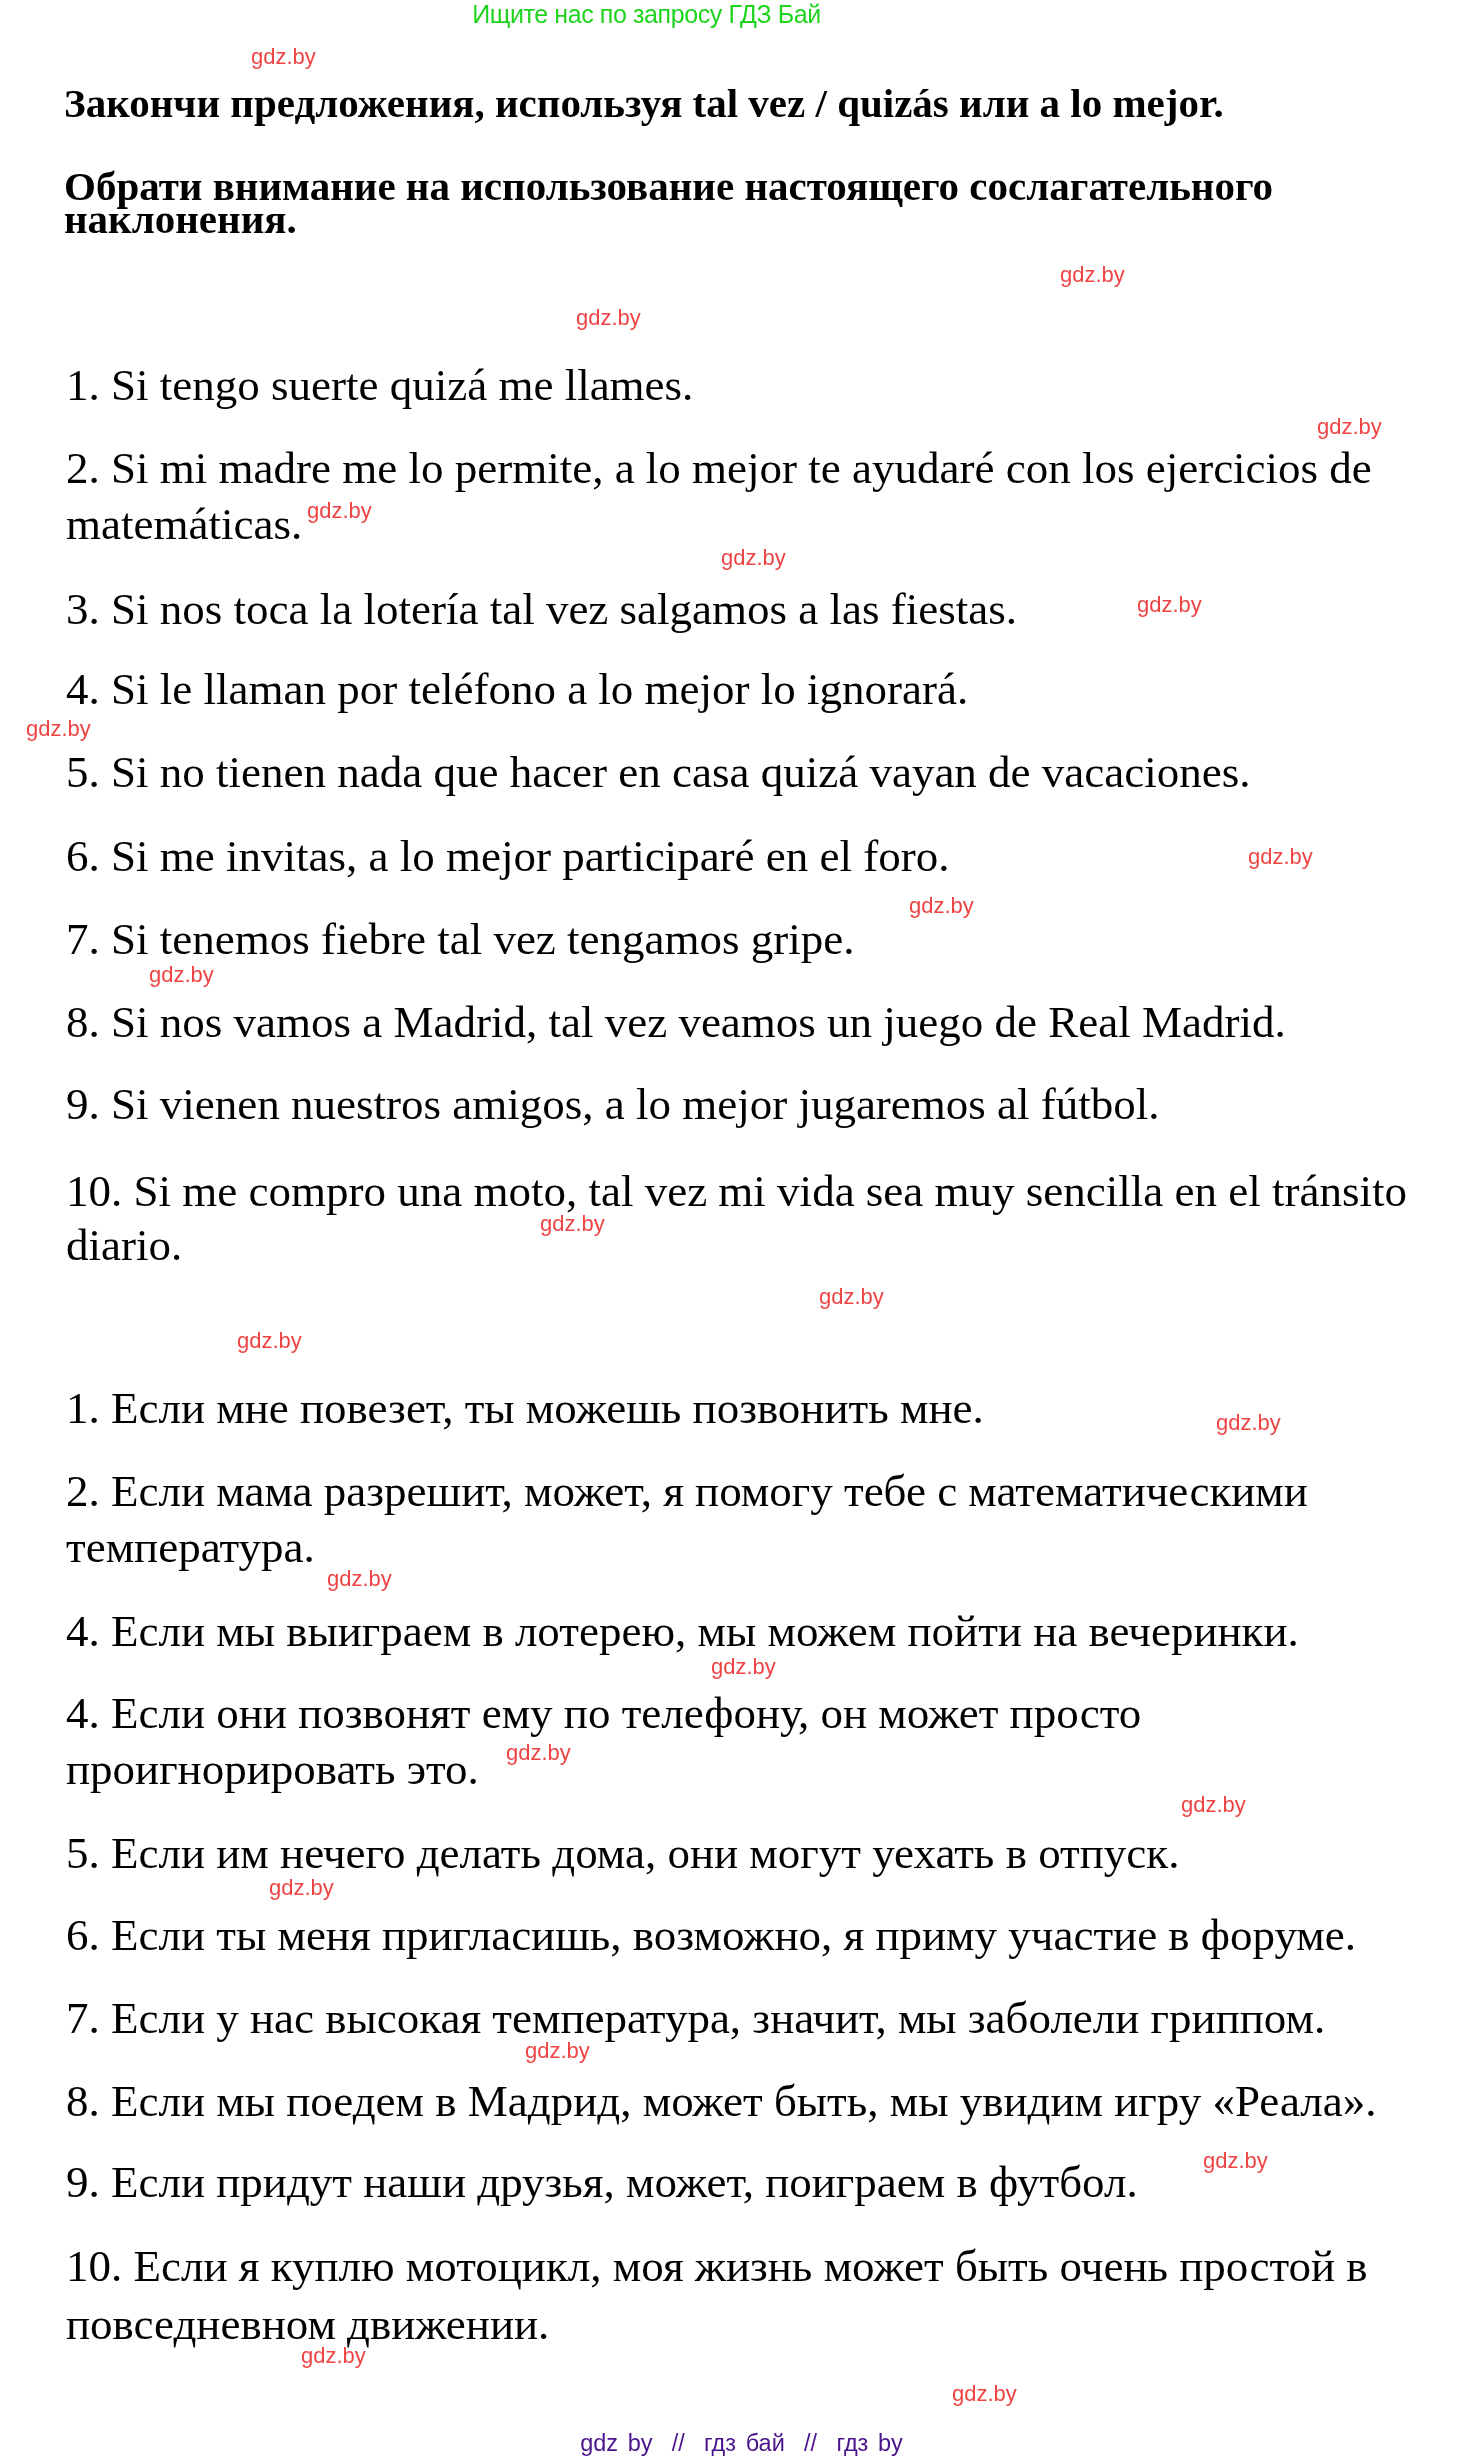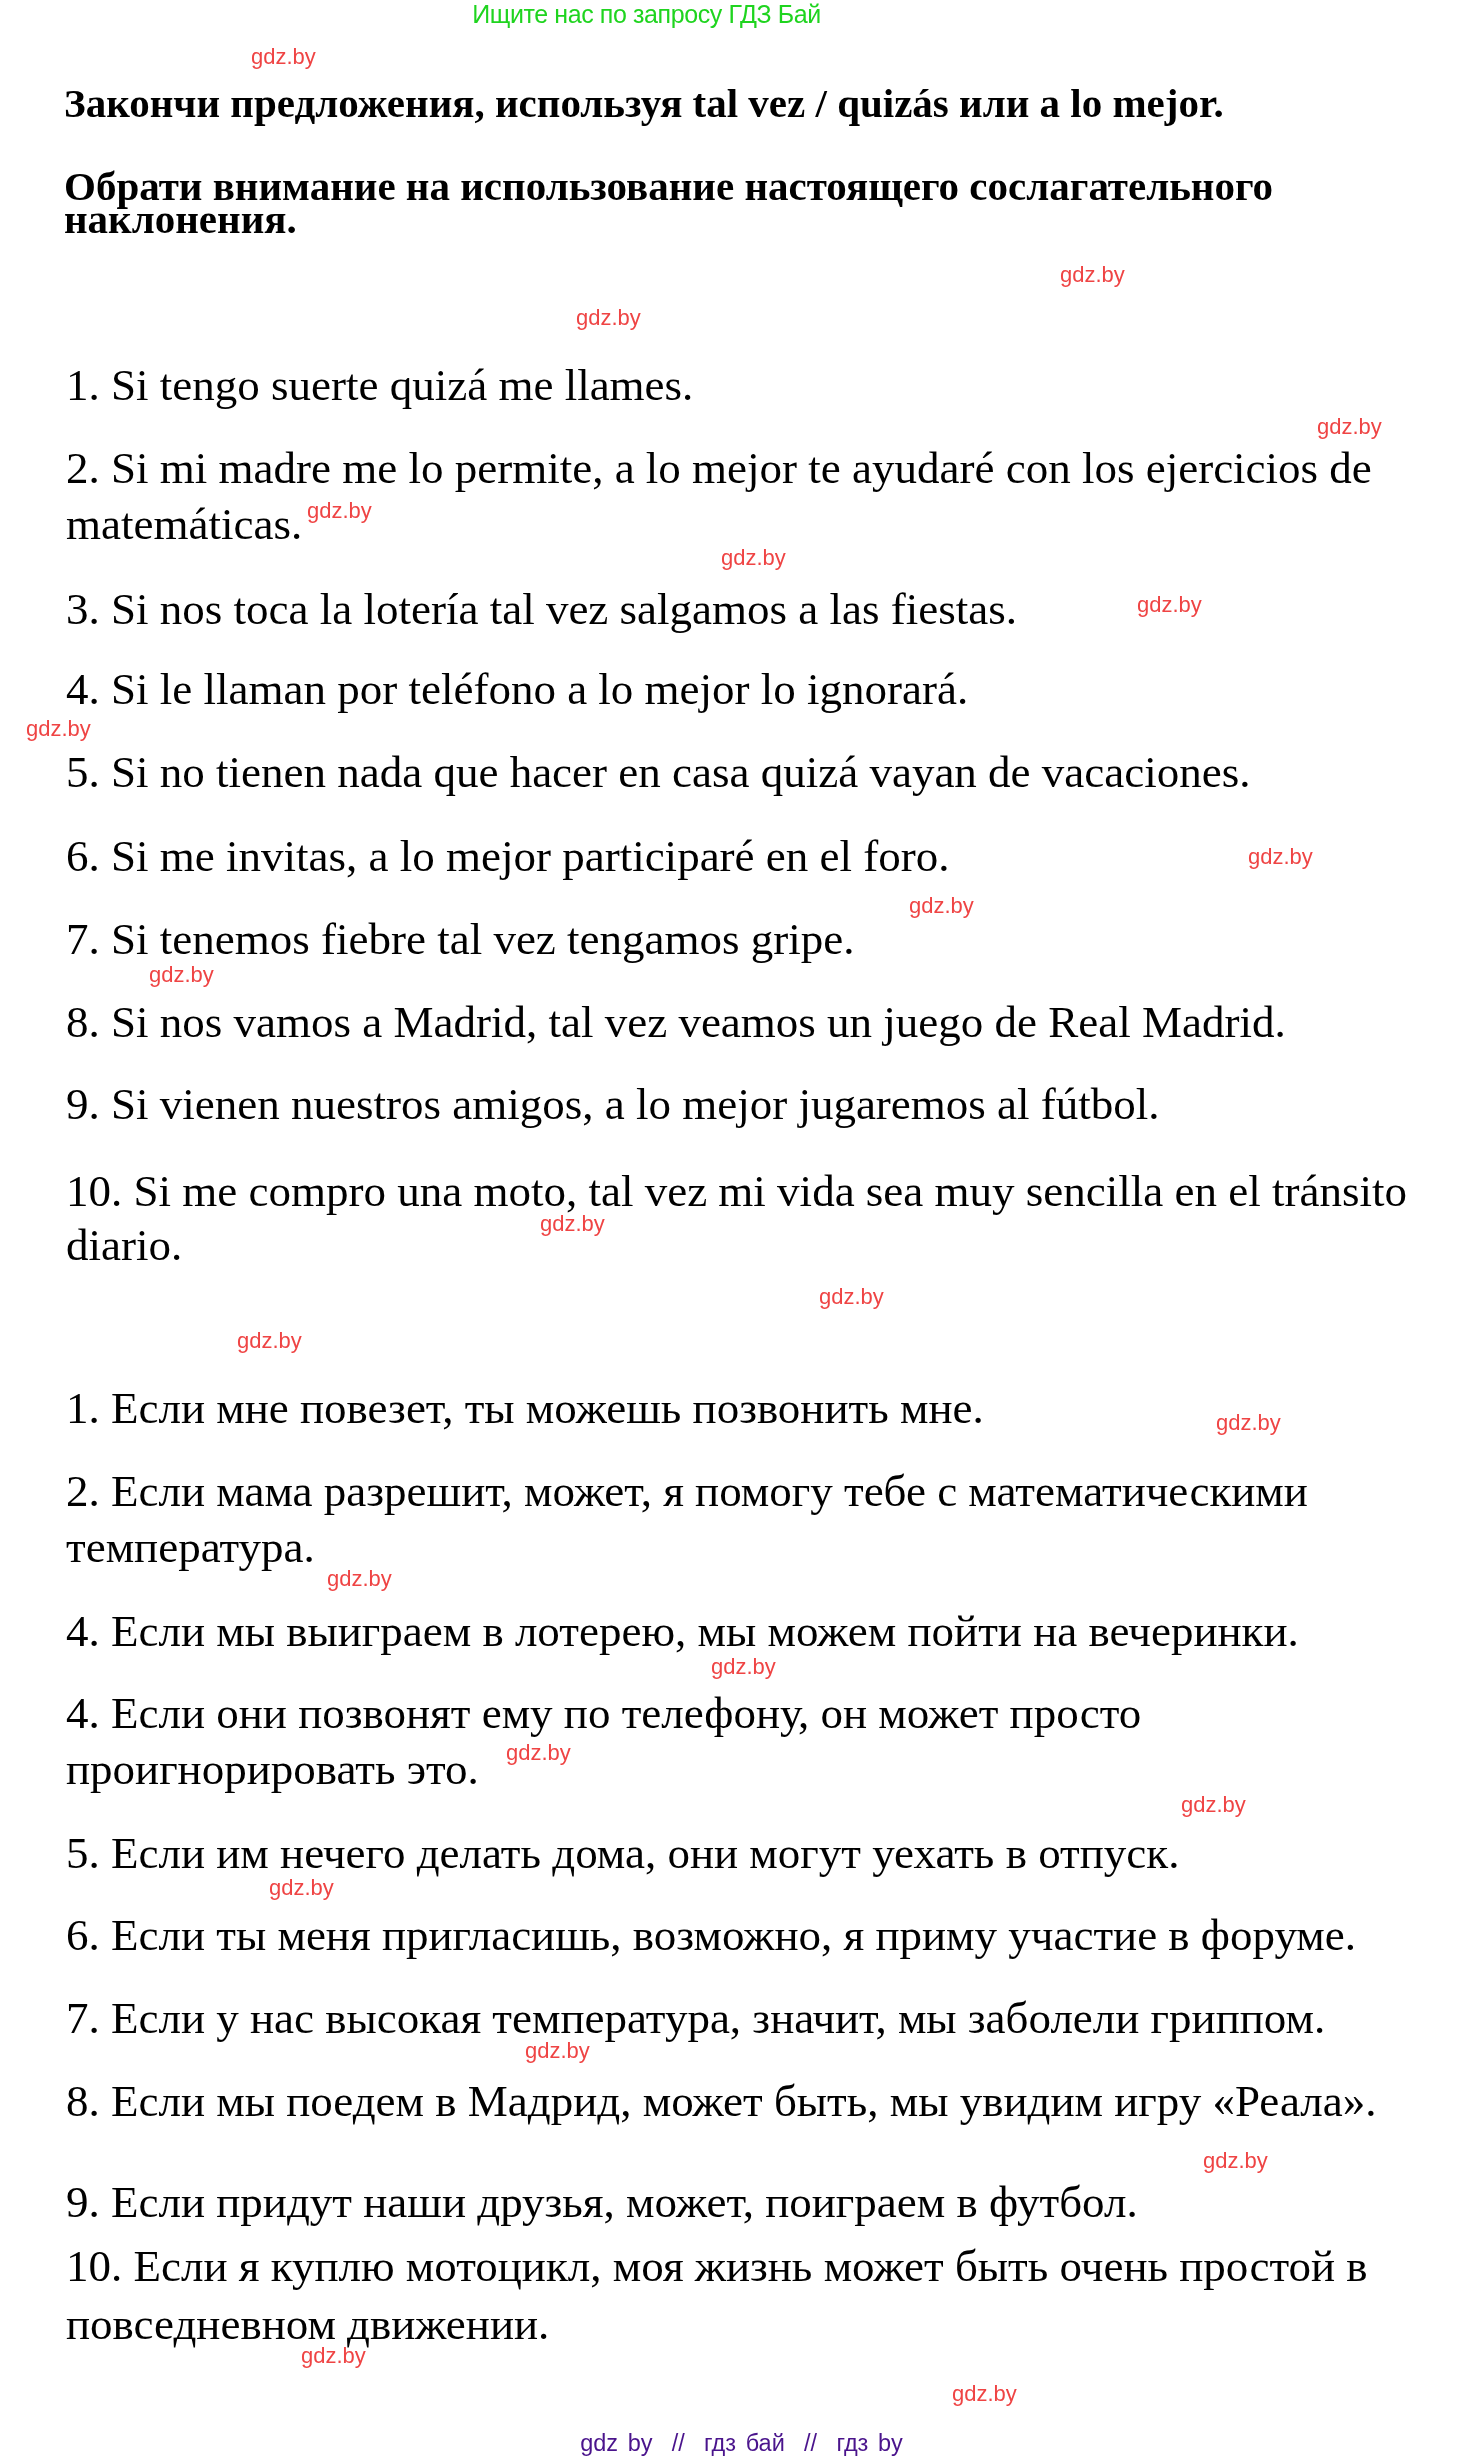--- a/index.html
+++ b/index.html
@@ -56,21 +56,21 @@
   <div class="abs line" style="top:1386px;">1. Если мне повезет, ты можешь позвонить мне.</div>
   <div class="abs line" style="top:1469px;">2. Если мама разрешит, может, я помогу тебе с математическими</div>
   <div class="abs line" style="top:1525px;">температура.</div>
   <div class="abs line" style="top:1609px;">4. Если мы выиграем в лотерею, мы можем пойти на вечеринки.</div>
   <div class="abs line" style="top:1691px;">4. Если они позвонят ему по телефону, он может просто</div>
   <div class="abs line" style="top:1747px;">проигнорировать это.</div>
   <div class="abs line" style="top:1831px;">5. Если им нечего делать дома, они могут уехать в отпуск.</div>
   <div class="abs line" style="top:1913px;">6. Если ты меня пригласишь, возможно, я приму участие в форуме.</div>
   <div class="abs line" style="top:1996px;text-align:right;">7. Если у нас высокая температура, значит, мы заболели гриппом.</div>
   <div class="abs line" style="top:2079px;">8. Если мы поедем в Мадрид, может быть, мы увидим игру «Реала».</div>
-  <div class="abs line" style="top:2160px;margin-top:20px;">9. Если придут наши друзья, может, поиграем в футбол.</div>
+  <div class="abs line" style="top:2160px;">9. Если придут наши друзья, может, поиграем в футбол.</div>
   <div class="abs line" style="top:2244px;">10. Если я куплю мотоцикл, моя жизнь может быть очень простой в</div>
   <div class="abs line" style="top:2302px;">повседневном движении.</div>
 </div>
 
 <div>
   <span class="abs wm" style="left:251px;top:44px;">gdz.by</span>
   <span class="abs wm" style="left:1060px;top:262px;">gdz.by</span>
   <span class="abs wm" style="left:576px;top:305px;">gdz.by</span>
   <span class="abs wm" style="left:1317px;top:414px;">gdz.by</span>
   <span class="abs wm" style="left:307px;top:498px;">gdz.by</span>

